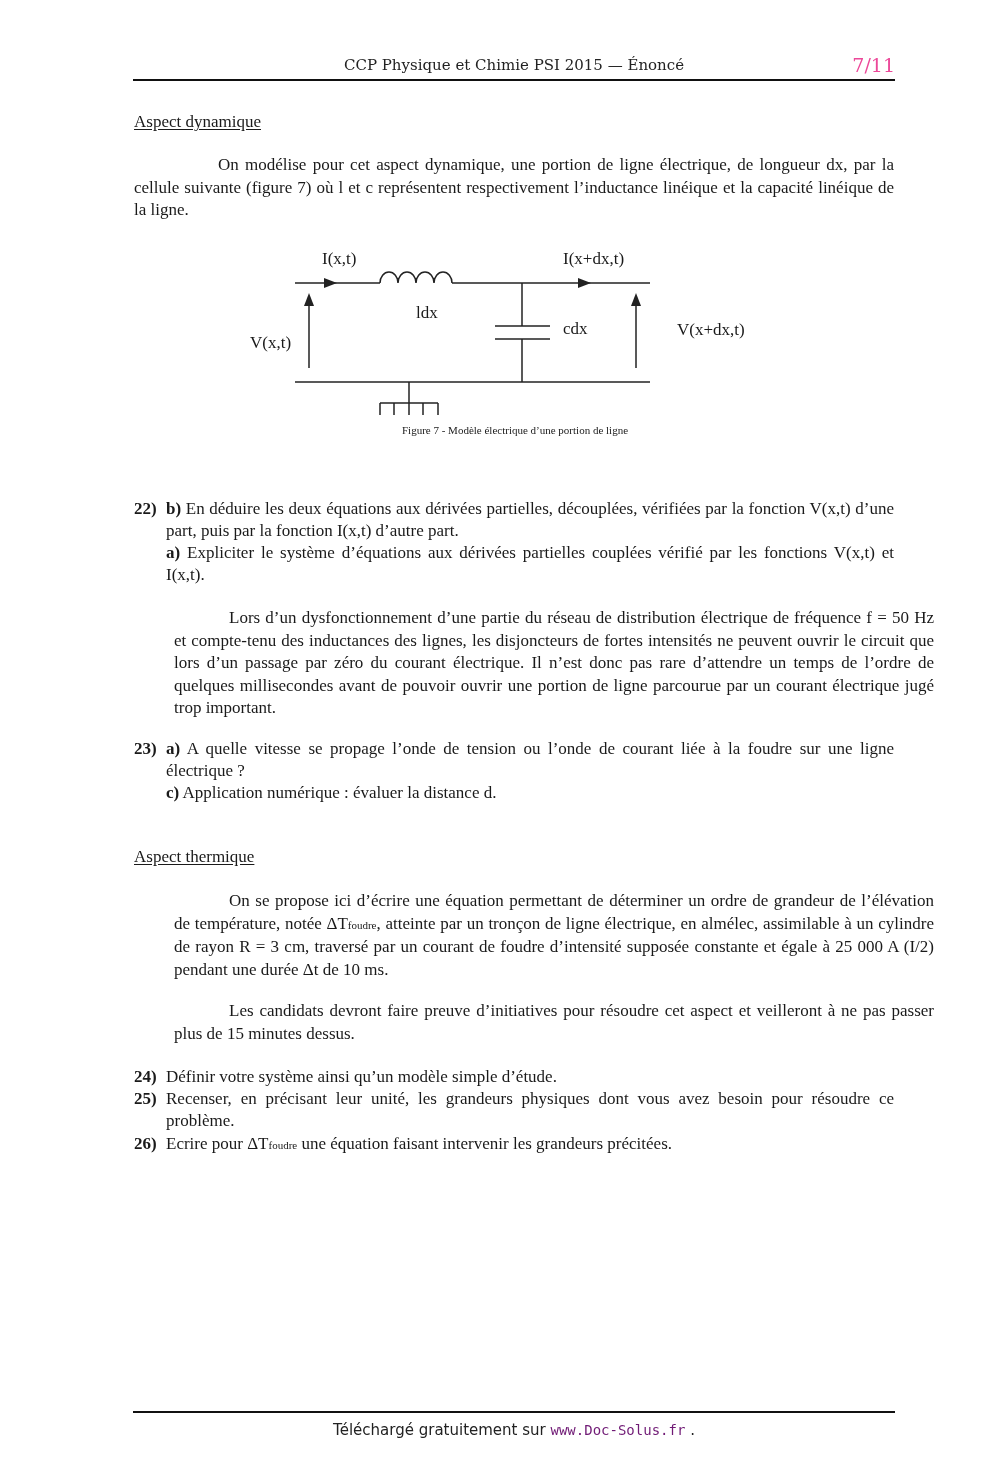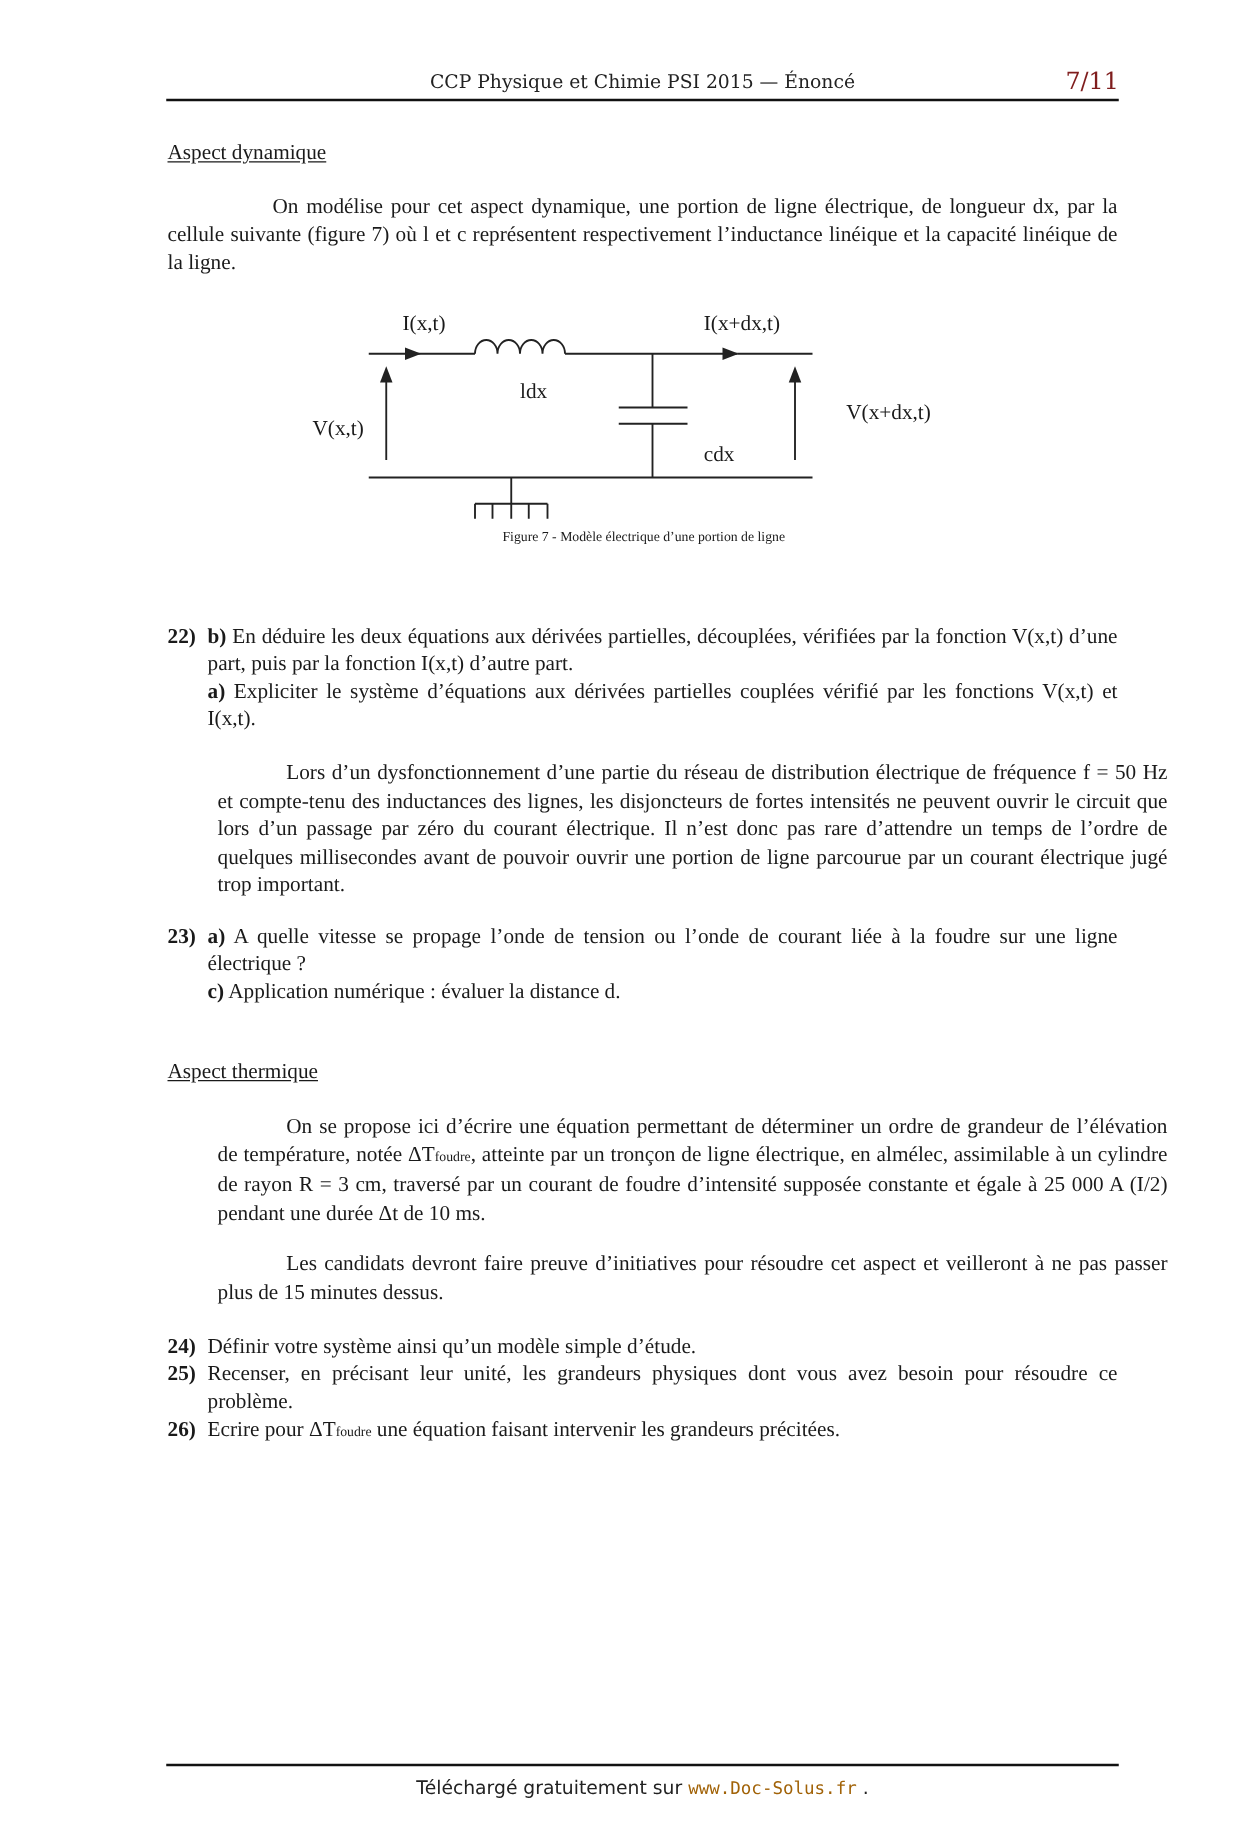--- a/index.html
+++ b/index.html
@@ -4,21 +4,21 @@
 <style>
   html, body { margin: 0; padding: 0; background: #ffffff; }
   body { width: 1004px; height: 1476px; position: relative; overflow: hidden;
          font-family: "Liberation Serif", serif; color: #1a1a1a; }
   .page { position: absolute; left: 0; top: 0; width: 1004px; height: 1324px; }
 
   .header { position: absolute; left: 133px; top: 54px; width: 762px; height: 26px; }
   .header-title { position: absolute; left: 0; right: 0; top: 2px; text-align: center;
                   font-family: "DejaVu Serif", serif; font-size: 15px; color: #222; }
   .header-page { position: absolute; right: 0; top: 0; font-family: "DejaVu Serif", serif;
-                 font-size: 19px; color: #7f1d1d; }
+                 font-size: 19px; color: #ec4899; }
   .header-rule { position: absolute; left: 133px; top: 79px; width: 762px; height: 2px; background: #111; }
 
   .section-title { position: absolute; left: 134px; font-size: 17px; text-decoration: underline;
                    text-underline-offset: 2px; }
 
   .para { position: absolute; left: 134px; width: 760px; font-size: 17px; line-height: 22.5px;
           text-align: justify; }
   .indent { text-indent: 84px; }
   .indent2 { text-indent: 55px; margin-left: 40px; }
 
@@ -29,21 +29,21 @@
   .b { font-weight: bold; }
   .sub-small { font-size: 11px; }
 
   .figure { position: absolute; left: 240px; top: 240px; width: 520px; height: 180px; }
   .fig-label { position: absolute; font-size: 17px; white-space: nowrap; }
   .caption { position: absolute; left: 300px; top: 424px; width: 430px; text-align: center; font-size: 11px; }
 
   .footer-rule { position: absolute; left: 133px; top: 1411px; width: 762px; height: 2px; background: #111; }
   .footer { position: absolute; left: 133px; top: 1421px; width: 762px; text-align: center;
             font-family: "DejaVu Sans", sans-serif; font-size: 15px; color: #222; }
-  .footer a { font-family: "DejaVu Sans Mono", monospace; color: #a16207; text-decoration: none; font-size: 14px; }
+  .footer a { font-family: "DejaVu Sans Mono", monospace; color: #701a75; text-decoration: none; font-size: 14px; }
 </style>
 </head>
 <body>
 
 <div class="page">
 
   <div class="header">
     <div class="header-title">CCP Physique et Chimie PSI 2015 — Énoncé</div>
     <div class="header-page">7/11</div>
   </div>
@@ -85,21 +85,21 @@
       <g fill="#222">
         <polygon points="84,38 97,43 84,48"></polygon>
         <polygon points="338,38 351,43 338,48"></polygon>
         <polygon points="64,66 69,53 74,66"></polygon>
         <polygon points="391,66 396,53 401,66"></polygon>
       </g>
     </svg>
     <div class="fig-label" style="left:82px; top:9px;">I(x,t)</div>
     <div class="fig-label" style="left:323px; top:9px;">I(x+dx,t)</div>
     <div class="fig-label" style="left:176px; top:63px;">ldx</div>
-    <div class="fig-label" style="left:323px; top:79px;margin-top:35px;">cdx</div>
+    <div class="fig-label" style="left:323px; top:79px;">cdx</div>
     <div class="fig-label" style="left:10px; top:93px;">V(x,t)</div>
     <div class="fig-label" style="left:437px; top:80px;">V(x+dx,t)</div>
   </div>
   <div class="caption">Figure 7 - Modèle électrique d’une portion de ligne</div>
 
   <div class="q" style="top:498px;">
     <span class="q-num">22)</span>
     <div class="q-body">
       <span class="sub"><span class="b">b)</span><span> En déduire les deux équations aux dérivées partielles, découplées, vérifiées par la fonction V(x,t) d’une part, puis par la fonction I(x,t) d’autre part.</span></span>
       <span class="sub"><span class="b">a)</span><span> Expliciter le système d’équations aux dérivées partielles couplées vérifié par les fonctions V(x,t) et I(x,t).</span></span>

